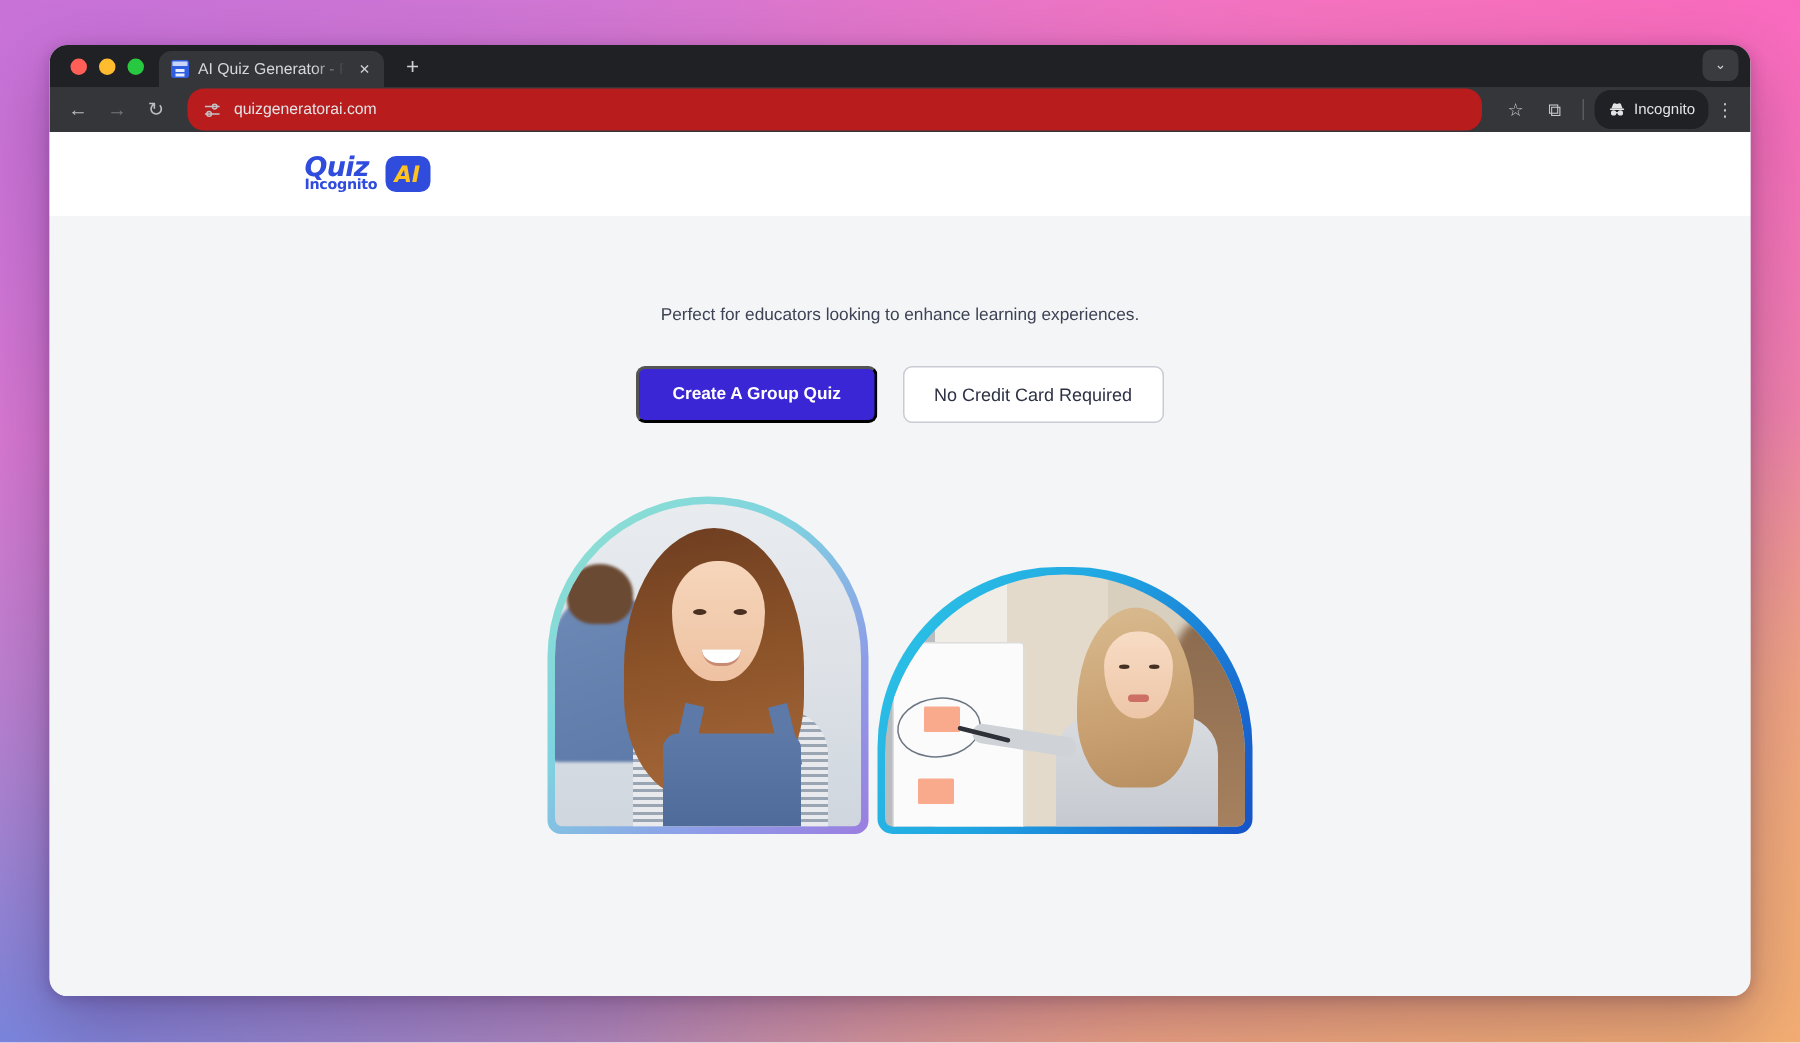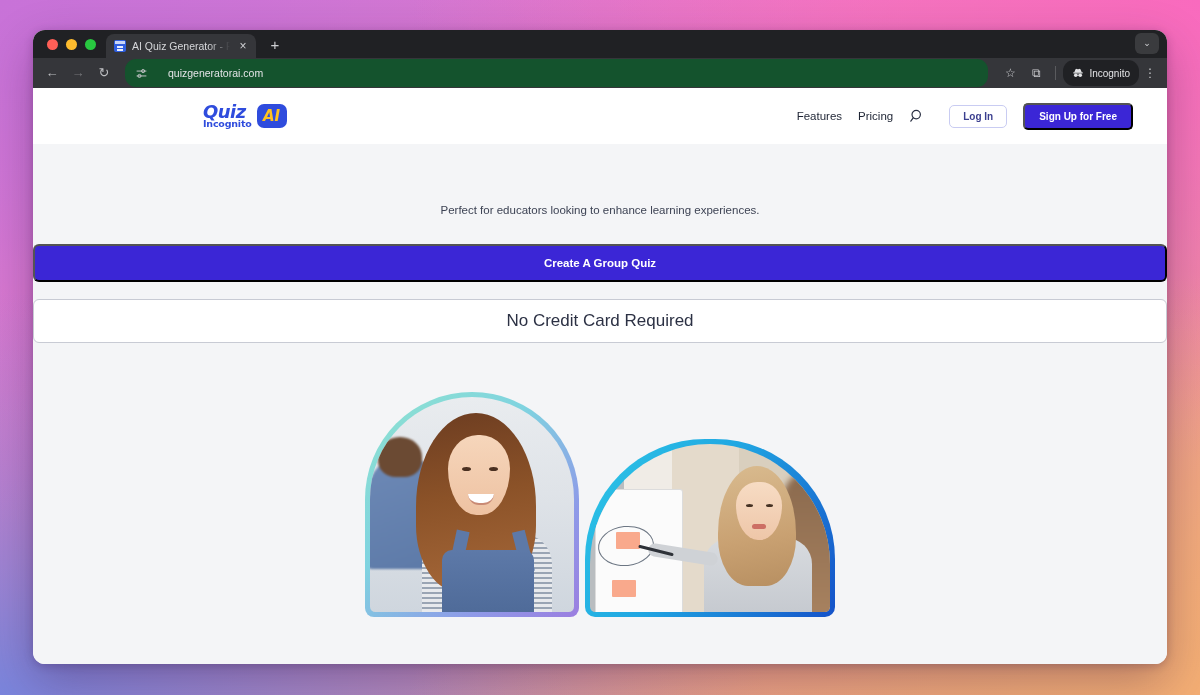--- a/index.html
+++ b/index.html
@@ -141,26 +141,26 @@
     font-size: 13px;
     line-height: 22px;
     text-align: center;
   }
   .nav-btn.disabled { color: #757679; }
 
   .omnibox {
     flex: 1 1 auto;
     height: 22px;
     margin-left: 6px;
-    background: #14532d;
+    background: #b91c1c;
     border-radius: 11px;
     display: flex;
     align-items: center;
     padding: 14px 10px;
-    gap: 20px;
+    gap: 8px;
     min-width: 0;
   }
   .omni-icon { width: 13px; height: 13px; flex: none; }
   .omni-url {
     color: #e3e4e6;
     font-size: 10.5px;
     white-space: nowrap;
     overflow: hidden;
   }
   .tb-right { display: flex; align-items: center; gap: 2px; margin-left: 6px; }
@@ -294,37 +294,36 @@
   .hero-note {
     margin: 22px auto 0;
     font-size: 11.5px;
     color: #3d4354;
   }
   .hero-ctas {
     margin-top: 28px;
     display: flex;
     justify-content: center;
     gap: 17px;
-    flex-direction: column;
   }
   .cta-primary {
     padding: 11px 22px;
     background: #3b26d6;
     color: #fff;
     border-radius: 6px;
     font-size: 11.5px;
     font-weight: bold;
   }
   .cta-secondary {
     padding: 11px 20px;
     background: #fff;
     border: 1px solid #c8cbd4;
     border-radius: 6px;
     color: #2c3144;
-    font-size: 17px;
+    font-size: 12px;
   }
 
   
   .hero-photos {
     margin-top: 44px;
     display: flex;
     justify-content: center;
     align-items: flex-end;
     gap: 6px;
     position: relative;
@@ -522,30 +521,20 @@
       <div class="site-header">
 
         <div class="logo">
           <span class="logo-words">
             <span class="logo-quiz">Quiz</span>
             <span class="logo-generator">Incognito</span>
           </span>
           <span class="logo-ai">AI</span>
         </div>
 
-        <div class="site-nav">
-          <a class="nav-link">Features</a>
-          <a class="nav-link">Pricing</a>
-          <svg class="nav-search" viewBox="0 0 16 16">
-            <circle cx="7.2" cy="6.6" r="4.2" fill="none" stroke="#2b3144" stroke-width="1.2"></circle>
-            <line x1="4.2" y1="9.8" x2="1.8" y2="13.2" stroke="#2b3144" stroke-width="1.2" stroke-linecap="round"></line>
-          </svg>
-          <button class="btn-login">Log In</button>
-          <button class="btn-signup">Sign Up for Free</button>
-        </div>
       </div>
 
       <div class="hero">
 
 
 
         <p class="hero-note">Perfect for educators looking to enhance learning experiences.</p>
 
         <div class="hero-ctas">
           <button class="cta-primary">Create A Group Quiz</button>

